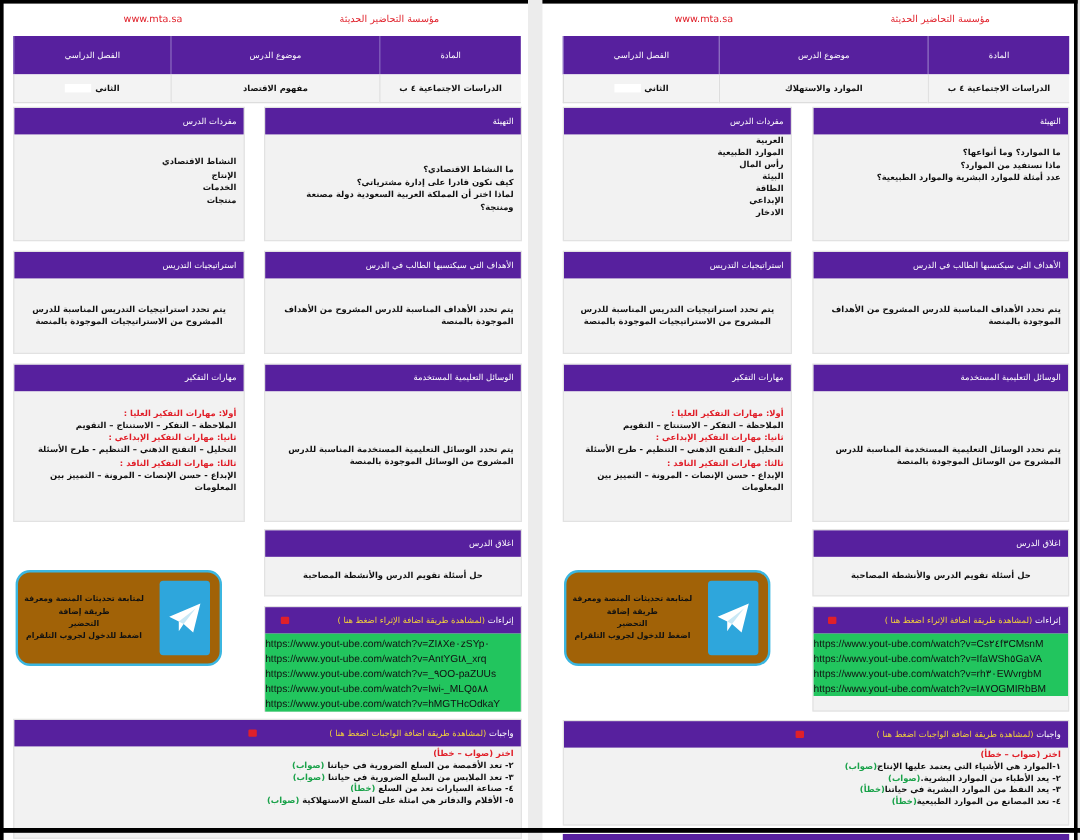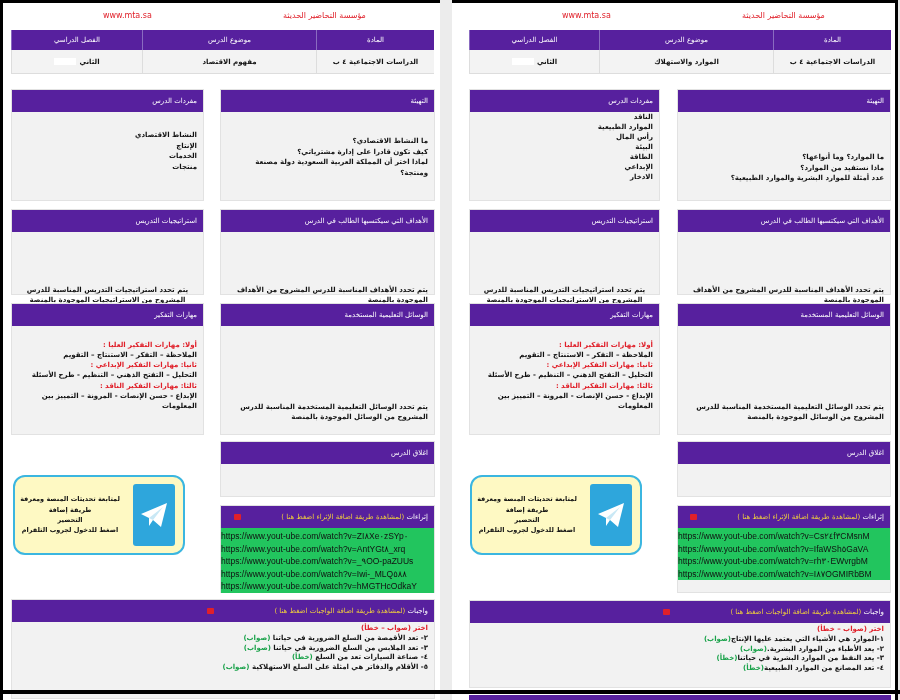--- a/index.html
+++ b/index.html
@@ -12,37 +12,37 @@
   .page.left { left: 0; width: 440px; border-left: 3px solid #000; }
   .page.right { left: 452px; width: 446px; border-right: 3px solid #000; }
   .gap { position: absolute; left: 440px; top: 0; width: 12px; height: 700px; background: #ececec; }
   .bottom-bar { position: absolute; left: 0; top: 690px; width: 900px; height: 4px; background: #000; }
 
   .topline { position: absolute; top: 8px; left: 0; right: 0; height: 14px; font-size: 8px; color: #e0202a; padding-left: 34px; }
   .topline .site { position: absolute; }
   .topline .org { position: absolute; }
 
   .meta { position: absolute; top: 27px; display: grid; direction: rtl; font-size: 7px; }
-  .meta .h { background: #57209e; color: #fff; height: 20px; display: flex; align-items: center; justify-content: center; border-left: 1px solid #8a6bc0; }
+  .meta .h { background: #57209e; color: #fff; height: 32px; display: flex; align-items: center; justify-content: center; border-left: 1px solid #8a6bc0; }
   .meta .v { background: #f3f3f3; height: 24px; display: flex; align-items: center; justify-content: center; font-weight: bold; color: #111; border-left: 1px solid #ddd; border-bottom: 1px solid #ddd; }
   .mask { display: inline-block; width: 22px; height: 7px; background: #fff; margin-right: 3px; }
 
   .card { position: absolute; direction: rtl; background: #f2f2f2; border: 1px solid #e2e2e2; }
   .card .ch { background: #57209e; color: #fff; font-size: 7px; height: 22px; display: flex; align-items: center; padding: 0 6px; }
   .card .cb { font-size: 7px; color: #111; font-weight: bold; padding: 4px 6px; line-height: 1.5; }
-  .cb.vcenter { display: flex; align-items: center; height: calc(100% - 22px); margin-top: 32px; }
+  .cb.vcenter { display: flex; align-items: center; height: calc(100% - 22px); }
   .cb.vcenter.jc { justify-content: center; text-align: center; }
   .red { color: #e0202a; }
   .green { color: #1aa24a; }
   .yellow { color: #f3d23a; }
   .yt { display: inline-block; width: 7px; height: 6px; background: #e0202a; border-radius: 1px; margin: 0 40px 0 0; vertical-align: middle; }
 
   .links { direction: ltr; font-family: "Liberation Sans", sans-serif; font-size: 8.5px; color: #111; line-height: 12.5px; padding-top: 2px; background: #22c55e; }
 
-  .tg { position: absolute; border: 2px solid #3bb6e0; border-radius: 12px; background: #fef9c3; direction: rtl; display: flex; align-items: center; }
+  .tg { position: absolute; border: 2px solid #3bb6e0; border-radius: 12px; background: #a16207; direction: rtl; display: flex; align-items: center; }
   .tg .logo { width: 42px; height: 62px; background: #2ea6dc; border-radius: 3px; margin: 0 8px; display: flex; align-items: center; justify-content: center; }
   .tg .txt { font-size: 6.5px; font-weight: bold; color: #111; text-align: center; line-height: 1.6; flex: 1; }
 </style>
 </head>
 <body>
 
 <div class="gap"></div>
 
 <div class="page left">
   <div class="topline">
@@ -164,30 +164,30 @@
     <div class="v">الدراسات الاجتماعية ٤ ب</div>
     <div class="v">الموارد والاستهلاك</div>
     <div class="v">
         <span>الثاني</span>
         <span class="mask"></span>
       </div>
   </div>
 
   <div class="card" style="left:225px; top:86px; width:214px; height:112px;">
     <div class="ch">التهيئة</div>
-    <div class="cb" style="padding-top:40px;">
+    <div class="cb" style="padding-top:10px;">
       <div>ما الموارد؟ وما أنواعها؟</div>
         <div>ماذا نستفيد من الموارد؟</div>
         <div>عدد أمثلة للموارد البشرية والموارد الطبيعية؟</div>
     </div>
   </div>
   <div class="card" style="left:17px; top:86px; width:191px; height:112px;">
     <div class="ch">مفردات الدرس</div>
     <div class="cb" style="padding-top:1px; line-height:1.42;">
-      <div>الناقد</div>
+      <div>العربية</div>
         <div>الموارد الطبيعية</div>
         <div>رأس المال</div>
         <div>البيئة</div>
         <div>الطاقة</div>
         <div>الإبداعي</div>
         <div>الادخار</div>
     </div>
   </div>
 
   <div class="card" style="left:225px; top:206px; width:214px; height:86px;">

